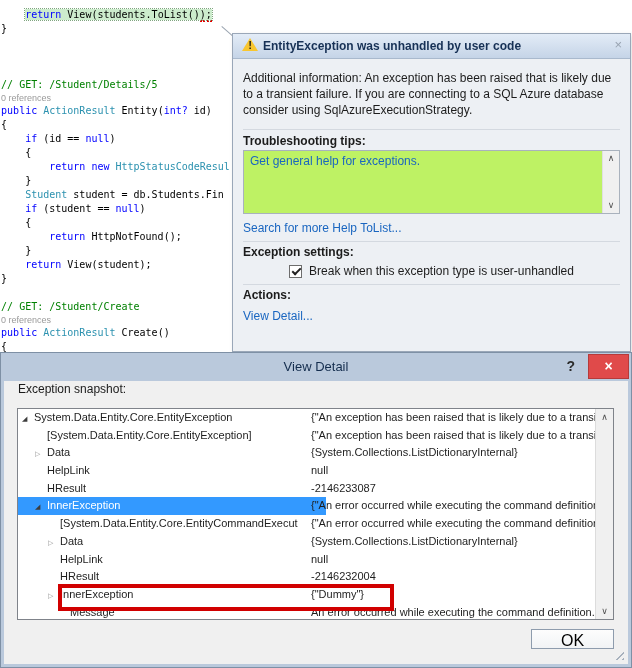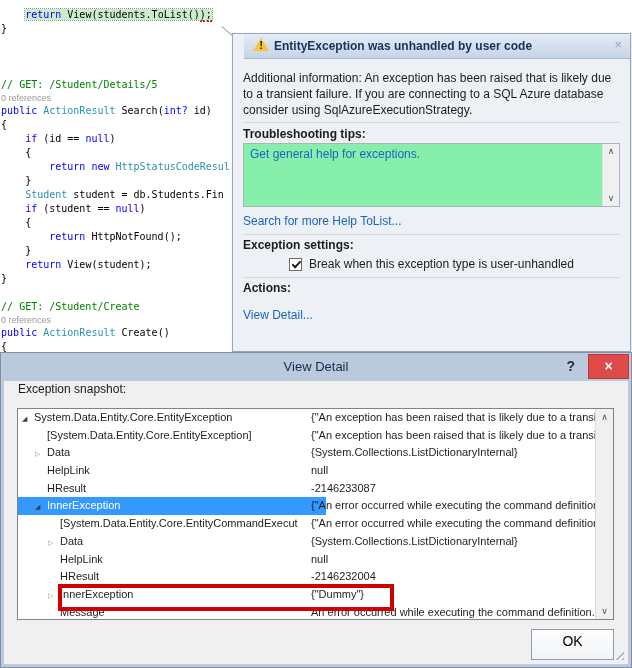--- a/index.html
+++ b/index.html
@@ -25,51 +25,51 @@
   .hl { background:#cdeccd; outline:1px dotted #7fa57f; }
   .sq { border-bottom:2px dotted #e40000; }
   #callout-line { position:absolute; left:222px; top:26px; width:22px; height:0;
     border-top:1px solid #9aa4b0; transform:rotate(41deg); transform-origin:0 0; z-index:3; }
 
   
   #exception-popup { position:absolute; left:232px; top:33px; width:399px; height:319px;
     background:#edf0f4; border:1px solid #9aa7b8; box-sizing:border-box; z-index:4;
     box-shadow:2px 2px 5px rgba(0,0,0,0.12); }
   .ep-header { position:relative; height:24px;
-    background:linear-gradient(#e3ecf7,#c5d4e7); border-bottom:1px solid #a9b9cd;margin-left:11px; }
+    background:linear-gradient(#e3ecf7,#c5d4e7); border-bottom:1px solid #a9b9cd; }
   .ep-title { position:absolute; left:30px; top:5px; font-size:12px; font-weight:bold; color:#173156; }
   .warn { position:absolute; left:9px; top:4px; width:16px; height:14px; }
   .warn::before { content:""; position:absolute; left:0; top:0; width:0; height:0;
     border-left:8px solid transparent; border-right:8px solid transparent;
     border-bottom:13px solid #f8c630; }
   .warn::after { content:"!"; position:absolute; left:6.5px; top:2px;
     font-size:10px; font-weight:bold; color:#111; }
   .ep-close { position:absolute; right:8px; top:3px; font-size:13px; color:#98a3b1; cursor:default; }
   .ep-body { padding:0 10px; font-size:12px; color:#1c1c1c; }
   .ep-p1 { margin:3px 0 0 0; line-height:16px; }
   .ep-p2 { margin:11px 0 0 0; line-height:16px; }
-  .ep-section-tips { border-top:1px solid #d4d9e0; margin-top:4px; padding-top:4px; }
+  .ep-section-tips { border-top:1px solid #d4d9e0; margin-top:11px; padding-top:4px; }
   .ep-bold { font-weight:bold; }
   .ep-link { color:#1a66c0; cursor:pointer; }
-  .tips-box { position:relative; margin-top:2px; height:64px; background:#86efac;
+  .tips-box { position:relative; margin-top:2px; height:64px; background:#bef264;
     border:1px solid #a9b2bd; box-sizing:border-box; overflow:hidden; }
   .tips-box .ep-link { display:block; padding:3px 6px; }
   .sbar { position:absolute; right:0; top:0; bottom:0; width:16px; background:#f0f0f0;
     border-left:1px solid #e0e0e0; }
   .sbar .up, .sbar .down { position:absolute; left:0; width:16px; height:15px;
     text-align:center; font-size:9px; line-height:15px; color:#505050; }
   .sbar .up { top:0; } .sbar .down { bottom:0; }
   .ep-search { margin-top:7px; }
   .ep-section { border-top:1px solid #d4d9e0; margin-top:6px; padding-top:3px; }
   .cb-row { margin-top:5px; display:flex; align-items:center;justify-content:center; }
   .cb { position:relative; width:13px; height:13px; background:#fff; border:1px solid #6d6d6d;
     box-sizing:border-box; margin-right:7px; flex:none; }
   .cb::after { content:""; position:absolute; left:2px; top:2px; width:7px; height:3px;
     border-left:2px solid #222; border-bottom:2px solid #222; transform:rotate(-45deg); }
-  .ep-viewdetail { margin-top:13px; }
+  .ep-viewdetail { margin-top:7px; }
 
   
   #view-detail { position:absolute; left:0; top:352px; width:632px; height:316px;
     background:#bac9dc; border:1px solid #7e90a5; box-sizing:border-box; z-index:5; }
   .vd-titlebar { position:relative; height:28px; }
   .vd-title { position:absolute; left:0; right:0; top:6px; text-align:center;
     font-size:13px; color:#142d4e; }
   .vd-help { position:absolute; right:56px; top:5px; font-size:14px; font-weight:bold; color:#2b2b2b; }
   .vd-close { position:absolute; right:2px; top:1px; width:41px; height:25px;
     background:#e04a4a; border:1px solid #b63a3a; box-sizing:border-box;
@@ -88,40 +88,40 @@
   .exp { display:inline-block; width:12px; text-align:left; font-size:7px; }
   .exp.expanded { color:#3c3c3c; }
   .exp.collapsed { color:#8c8c8c; }
   .grid-sbar { position:absolute; right:0; top:0; bottom:0; width:17px; background:#f0f0f0;
     border-left:1px solid #dcdcdc; }
   .grid-sbar .up, .grid-sbar .down { position:absolute; left:0; width:17px; height:16px;
     text-align:center; font-size:9px; line-height:16px; color:#505050; }
   .grid-sbar .up { top:0; } .grid-sbar .down { bottom:0; }
   #red-box { position:absolute; left:40px; top:175px; width:336px; height:27px;
     border:4px solid #d10000; box-sizing:border-box; z-index:6; pointer-events:none; }
-  .vd-ok { position:absolute; left:527px; top:248px; width:83px; height:31px;
+  .vd-ok { position:absolute; left:527px; top:248px; width:83px; height:20px;
     background:linear-gradient(#fdfdfd,#f1f3f5); border:1px solid #8e9cad; box-sizing:border-box;
-    font-size:14px; color:#000; text-align:center; line-height:22px; }
+    font-size:16px; color:#000; text-align:center; line-height:22px; }
   .vd-grip { position:absolute; right:4px; bottom:4px; width:11px; height:11px;
     background:repeating-linear-gradient(-45deg, #a7b1bd 0 1.5px, transparent 1.5px 4.5px);
     clip-path:polygon(100% 0, 100% 100%, 0 100%); }
 </style>
 </head>
 <body>
 
 <div id="editor">
   <div id="code">
       <div class="code-line">        <span class="hl"><span class="tk-kw">return</span><span class="tk-plain"> View(students.ToList()</span><span class="tk-plain sq">);</span></span></div>
       <div class="code-line"><span class="tk-plain">    }</span></div>
       <div class="code-line"></div>
       <div class="code-line"></div>
       <div class="code-line"></div>
       <div class="code-line"><span class="tk-comment">    // GET: /Student/Details/5</span></div>
       <div class="lens-line">0 references</div>
-      <div class="code-line"><span class="tk-kw">    public</span><span class="tk-plain"> </span><span class="tk-type">ActionResult</span><span class="tk-plain"> Search(</span><span class="tk-kw">int?</span><span class="tk-plain"> id)</span></div>
+      <div class="code-line"><span class="tk-kw">    public</span><span class="tk-plain"> </span><span class="tk-type">ActionResult</span><span class="tk-plain"> Entity(</span><span class="tk-kw">int?</span><span class="tk-plain"> id)</span></div>
       <div class="code-line"><span class="tk-plain">    {</span></div>
       <div class="code-line"><span class="tk-plain">        </span><span class="tk-kw">if</span><span class="tk-plain"> (id == </span><span class="tk-kw">null</span><span class="tk-plain">)</span></div>
       <div class="code-line"><span class="tk-plain">        {</span></div>
       <div class="code-line"><span class="tk-plain">            </span><span class="tk-kw">return</span><span class="tk-plain"> </span><span class="tk-kw">new</span><span class="tk-plain"> </span><span class="tk-type">HttpStatusCodeResul</span></div>
       <div class="code-line"><span class="tk-plain">        }</span></div>
       <div class="code-line"><span class="tk-plain">        </span><span class="tk-type">Student</span><span class="tk-plain"> student = db.Students.Fin</span></div>
       <div class="code-line"><span class="tk-plain">        </span><span class="tk-kw">if</span><span class="tk-plain"> (student == </span><span class="tk-kw">null</span><span class="tk-plain">)</span></div>
       <div class="code-line"><span class="tk-plain">        {</span></div>
       <div class="code-line"><span class="tk-plain">            </span><span class="tk-kw">return</span><span class="tk-plain"> HttpNotFound();</span></div>
       <div class="code-line"><span class="tk-plain">        }</span></div>
@@ -221,21 +221,21 @@
           </div>
           <div class="vd-row">
             <div class="vd-name" style="padding-left: 30px;"><span class="exp none"></span><span>HResult</span></div>
             <div class="vd-val">-2146232004</div>
           </div>
           <div class="vd-row">
             <div class="vd-name" style="padding-left: 30px;"><span class="exp collapsed">▷</span><span>InnerException</span></div>
             <div class="vd-val">{"Dummy"}</div>
           </div>
           <div class="vd-row">
-            <div class="vd-name" style="padding-left: 30px;"><span class="exp none"></span><span>Message</span></div>
+            <div class="vd-name" style="padding-left: 30px; margin-left: 10px;"><span class="exp none"></span><span>Message</span></div>
             <div class="vd-val">An error occurred while executing the command definition. S</div>
           </div>
         </div>
       <span class="grid-sbar">
         <span class="up">∧</span>
         <span class="down">∨</span>
       </span>
       <div id="red-box"></div>
     </div>
     <div class="vd-ok">OK</div>

